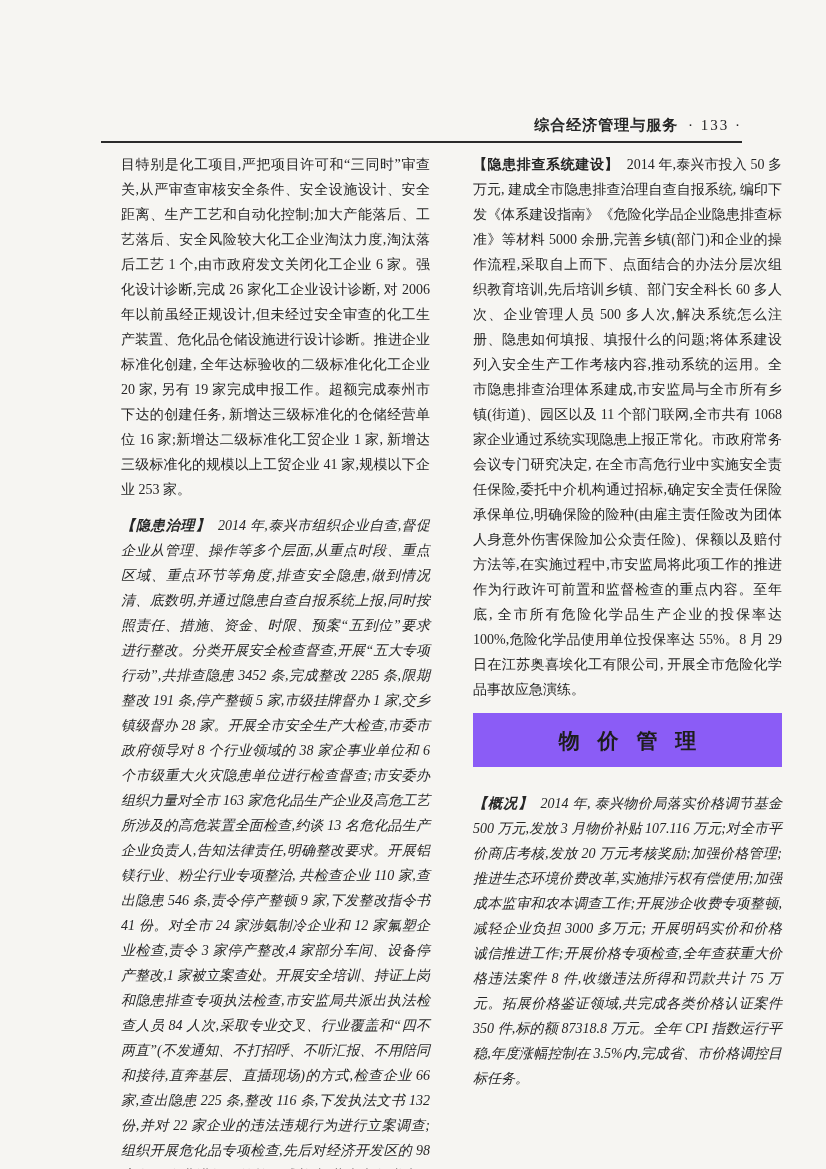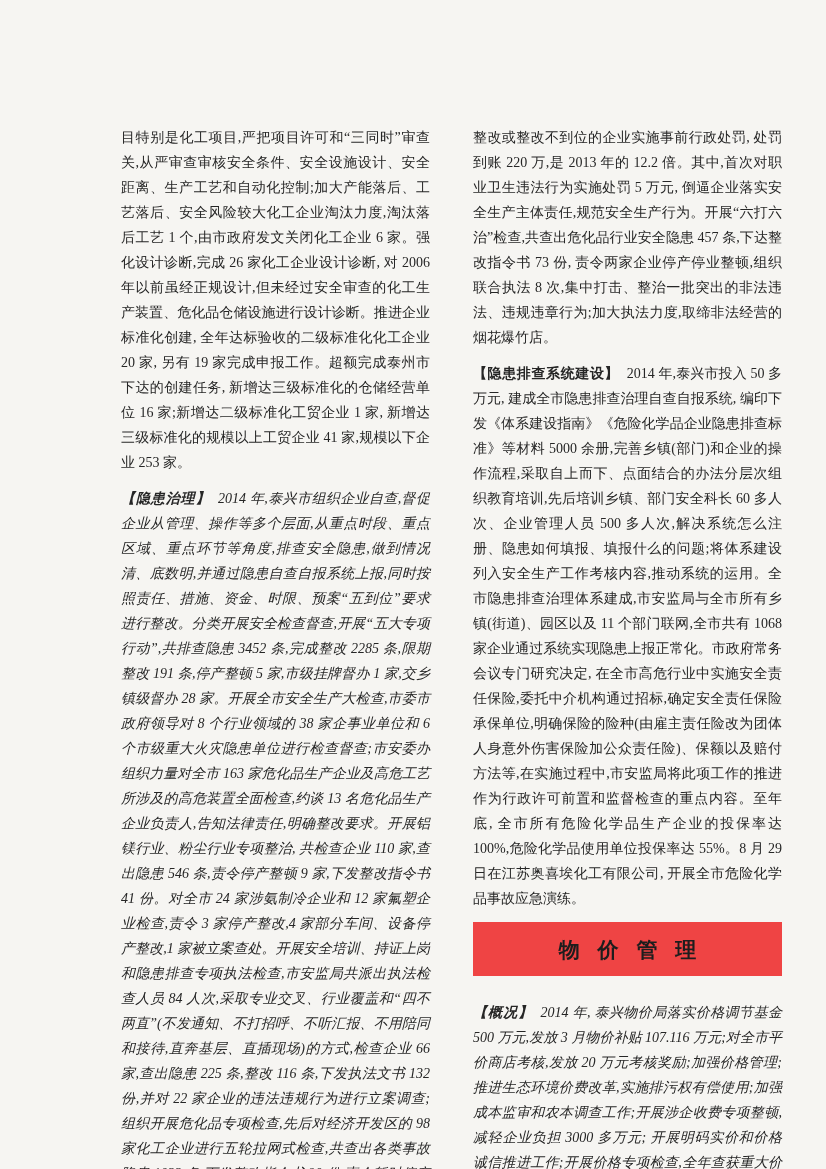--- a/index.html
+++ b/index.html
@@ -53,50 +53,53 @@
     margin:0 0 11px 0;
   }
   .para:last-child{margin-bottom:0;font-style:italic;}
   .sec-label{
     font-family:"Liberation Sans", sans-serif;
     font-weight:bold;
     margin-right:0.55em;
     letter-spacing:0.5px;
   }
   .section-heading{
-    background:#ef4444;
+    background:#8b5cf6;
     height:54px;
     margin:10px 0 24px 0;
     display:flex;
     align-items:center;
     justify-content:center;
     font-family:"Liberation Sans", sans-serif;
     font-weight:bold;
     font-size:21px;
     letter-spacing:6px;
     text-indent:6px;
     color:#1d1d1d;
   }
 </style>
 </head>
 <body>
 
 <div class="page">
   <div class="content">
 
+    <div class="page-header">
+      <span class="htitle">综合经济管理与服务</span>
+      <span class="hpage">· 133 ·</span>
+    </div>
 
     <div class="columns">
 
       <div class="col">
         <p class="para"><span>目特别是化工项目,严把项目许可和“三同时”审查关,从严审查审核安全条件、安全设施设计、安全距离、生产工艺和自动化控制;加大产能落后、工艺落后、安全风险较大化工企业淘汰力度,淘汰落后工艺 1 个,由市政府发文关闭化工企业 6 家。强化设计诊断,完成 26 家化工企业设计诊断, 对 2006 年以前虽经正规设计,但未经过安全审查的化工生产装置、危化品仓储设施进行设计诊断。推进企业标准化创建, 全年达标验收的二级标准化化工企业 20 家, 另有 19 家完成申报工作。超额完成泰州市下达的创建任务, 新增达三级标准化的仓储经营单位 16 家;新增达二级标准化工贸企业 1 家, 新增达三级标准化的规模以上工贸企业 41 家,规模以下企业 253 家。</span></p>
         <p class="para"><span class="sec-label">【隐患治理】</span><span>2014 年,泰兴市组织企业自查,督促企业从管理、操作等多个层面,从重点时段、重点区域、重点环节等角度,排查安全隐患,做到情况清、底数明,并通过隐患自查自报系统上报,同时按照责任、措施、资金、时限、预案“五到位”要求进行整改。分类开展安全检查督查,开展“五大专项行动”,共排查隐患 3452 条,完成整改 2285 条,限期整改 191 条,停产整顿 5 家,市级挂牌督办 1 家,交乡镇级督办 28 家。开展全市安全生产大检查,市委市政府领导对 8 个行业领域的 38 家企事业单位和 6 个市级重大火灾隐患单位进行检查督查;市安委办组织力量对全市 163 家危化品生产企业及高危工艺所涉及的高危装置全面检查,约谈 13 名危化品生产企业负责人,告知法律责任,明确整改要求。开展铝镁行业、粉尘行业专项整治, 共检查企业 110 家,查出隐患 546 条,责令停产整顿 9 家,下发整改指令书 41 份。对全市 24 家涉氨制冷企业和 12 家氟塑企业检查,责令 3 家停产整改,4 家部分车间、设备停产整改,1 家被立案查处。开展安全培训、持证上岗和隐患排查专项执法检查,市安监局共派出执法检查人员 84 人次,采取专业交叉、行业覆盖和“四不两直”(不发通知、不打招呼、不听汇报、不用陪同和接待,直奔基层、直插现场)的方式,检查企业 66 家,查出隐患 225 条,整改 116 条,下发执法文书 132 份,并对 22 家企业的违法违规行为进行立案调查;组织开展危化品专项检查,先后对经济开发区的 98 家化工企业进行五轮拉网式检查,共查出各类事故隐患 1022 条,下发整改指令书 90 份,责令暂时停产停业 6 家,立案查处 7 家。先后聘请江苏安康安全技术服务有限公司、江苏茂元邦驰安全技术服务有限公司、苏州新世纪金帆企业管理服务有限公司等单位的专家,定期对企业安全生产把脉会诊,提高隐患排查治理水平。</span></p>
       </div>
 
       <div class="col">
-        <p class="para"><span>整改或整改不到位的企业实施事前行政处罚, 处罚到账 220 万,是 2013 年的 12.2 倍。其中,首次对职业卫生违法行为实施处罚 5 万元, 倒逼企业落实安全生产主体责任,规范安全生产行为。开展“六打六治”检查,共查出危化品行业安全隐患 457 条,下达整改指令书 73 份, 责令两家企业停产停业整顿,组织联合执法 8 次,集中打击、整治一批突出的非法违法、违规违章行为;加大执法力度,取缔非法经营的烟花爆竹店。</span></p>
         <p class="para"><span class="sec-label">【隐患排查系统建设】</span><span>2014 年,泰兴市投入 50 多万元, 建成全市隐患排查治理自查自报系统, 编印下发《体系建设指南》《危险化学品企业隐患排查标准》等材料 5000 余册,完善乡镇(部门)和企业的操作流程,采取自上而下、点面结合的办法分层次组织教育培训,先后培训乡镇、部门安全科长 60 多人次、企业管理人员 500 多人次,解决系统怎么注册、隐患如何填报、填报什么的问题;将体系建设列入安全生产工作考核内容,推动系统的运用。全市隐患排查治理体系建成,市安监局与全市所有乡镇(街道)、园区以及 11 个部门联网,全市共有 1068 家企业通过系统实现隐患上报正常化。市政府常务会议专门研究决定, 在全市高危行业中实施安全责任保险,委托中介机构通过招标,确定安全责任保险承保单位,明确保险的险种(由雇主责任险改为团体人身意外伤害保险加公众责任险)、保额以及赔付方法等,在实施过程中,市安监局将此项工作的推进作为行政许可前置和监督检查的重点内容。至年底, 全市所有危险化学品生产企业的投保率达 100%,危险化学品使用单位投保率达 55%。8 月 29 日在江苏奥喜埃化工有限公司, 开展全市危险化学品事故应急演练。</span></p>
 
         <div class="section-heading">物 价 管 理</div>
 
         <p class="para"><span class="sec-label">【概况】</span><span>2014 年, 泰兴物价局落实价格调节基金 500 万元,发放 3 月物价补贴 107.116 万元;对全市平价商店考核,发放 20 万元考核奖励;加强价格管理;推进生态环境价费改革,实施排污权有偿使用;加强成本监审和农本调查工作;开展涉企收费专项整顿,减轻企业负担 3000 多万元; 开展明码实价和价格诚信推进工作;开展价格专项检查,全年查获重大价格违法案件 8 件,收缴违法所得和罚款共计 75 万元。拓展价格鉴证领域,共完成各类价格认证案件 350 件,标的额 87318.8 万元。全年 CPI 指数运行平稳,年度涨幅控制在 3.5%内,完成省、市价格调控目标任务。</span></p>
       </div>
 
     </div>
   </div>
 </div>

